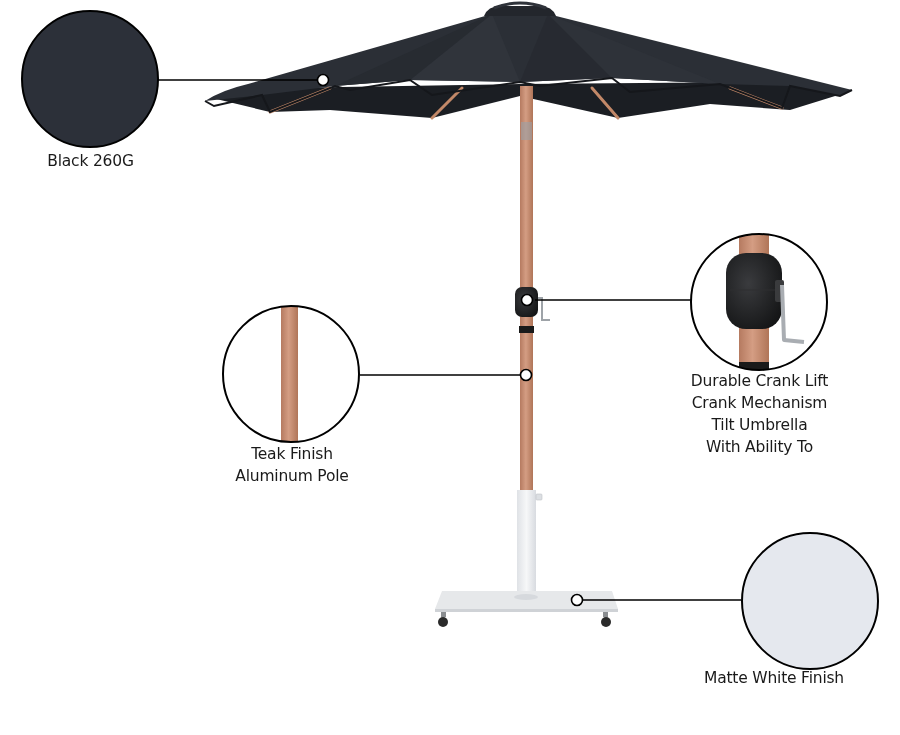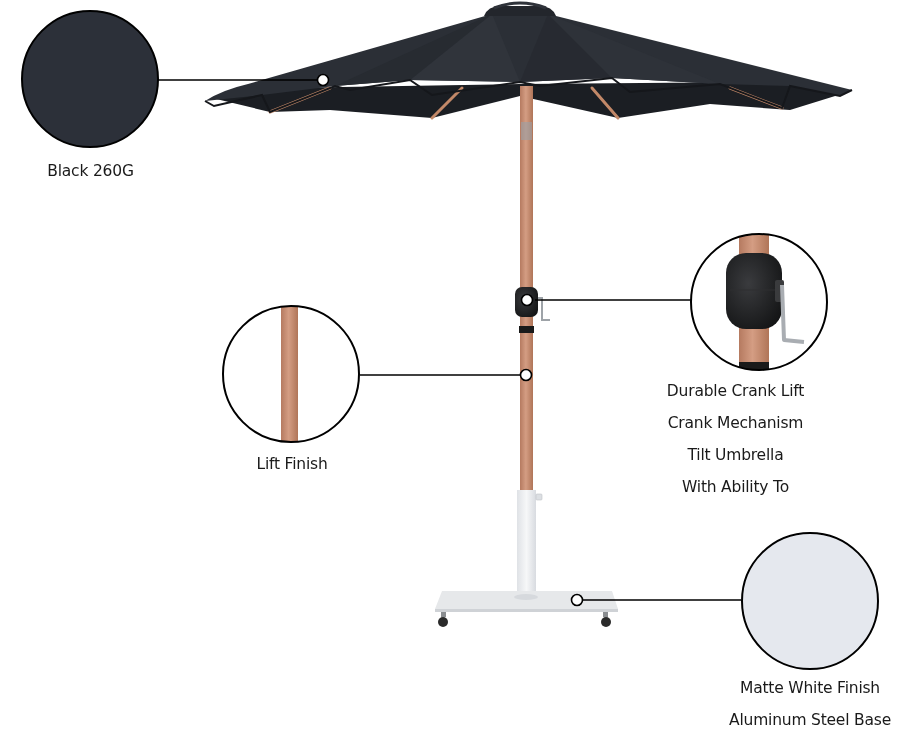--- a/index.html
+++ b/index.html
@@ -1,21 +1,21 @@
 <!DOCTYPE html>
 <html><head>
 <meta charset="utf-8">
 <style>
   html, body { margin: 0; padding: 0; background: #ffffff; }
   body { width: 900px; height: 735px; position: relative; overflow: hidden;
          font-family: "DejaVu Sans", "Liberation Sans", sans-serif; }
   .stage { position: absolute; left: 0; top: 0; width: 900px; height: 735px; }
   .label { position: absolute; text-align: center; color: #1a1a1a;
            font-size: 15.5px; line-height: 22px; letter-spacing: -0.2px; white-space: nowrap; }
-  .label span { display: block; margin-top: 10px; }
+  .label span { display: block; }
 </style>
 </head>
 <body>
 
 <div class="stage">
   <svg width="900" height="735" viewBox="0 0 900 735" xmlns="http://www.w3.org/2000/svg">
     <defs>
       <linearGradient id="poleGrad" x1="0" x2="1" y1="0" y2="0">
         <stop offset="0" stop-color="#b57a60"></stop>
         <stop offset="0.45" stop-color="#d49d83"></stop>
@@ -131,28 +131,28 @@
       </g>
       <circle cx="810" cy="601" r="68" fill="none" stroke="#000" stroke-width="2"></circle>
     </g>
   </svg>
 
   
   <div class="label" style="left:18px; top:150px; width:145px;">
     <span>Black 260G</span>
   </div>
 
-  <div class="label" style="left:648px; top:370px; width:175px;">
+  <div class="label" style="left:672px; top:370px; width:175px;">
     <span>Durable Crank Lift</span>
     <span>Crank Mechanism</span>
     <span>Tilt Umbrella</span>
     <span>With Ability To</span>
   </div>
 
   <div class="label" style="left:222px; top:443px; width:140px;">
-    <span>Lift Finish</span>
+    <span>Teak Finish</span>
+    <span>Aluminum Pole</span>
   </div>
 
-  <div class="label" style="left:720px; top:667px; width:180px;">
+  <div class="label" style="left:684px; top:667px; width:180px;">
     <span>Matte White Finish</span>
-    <span>Aluminum Steel Base</span>
   </div>
 </div>
 
 </body></html>

